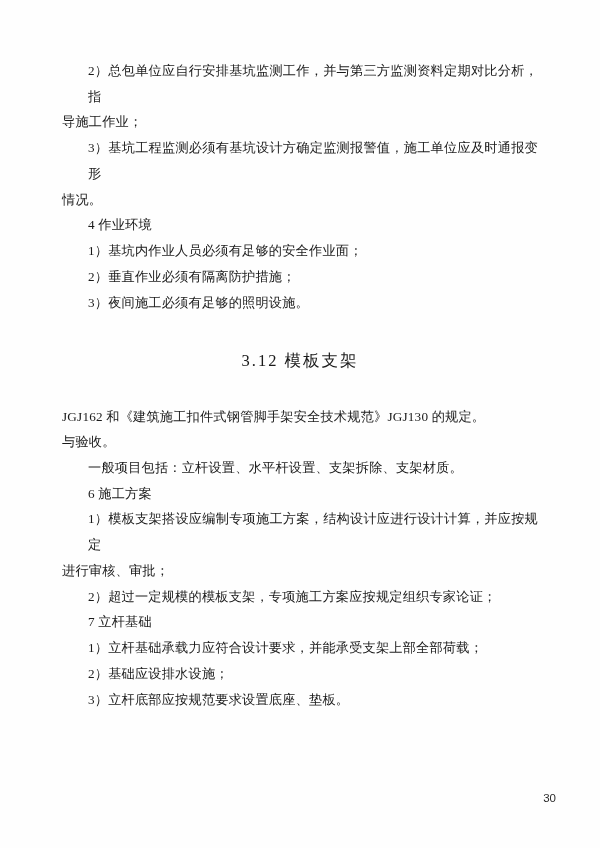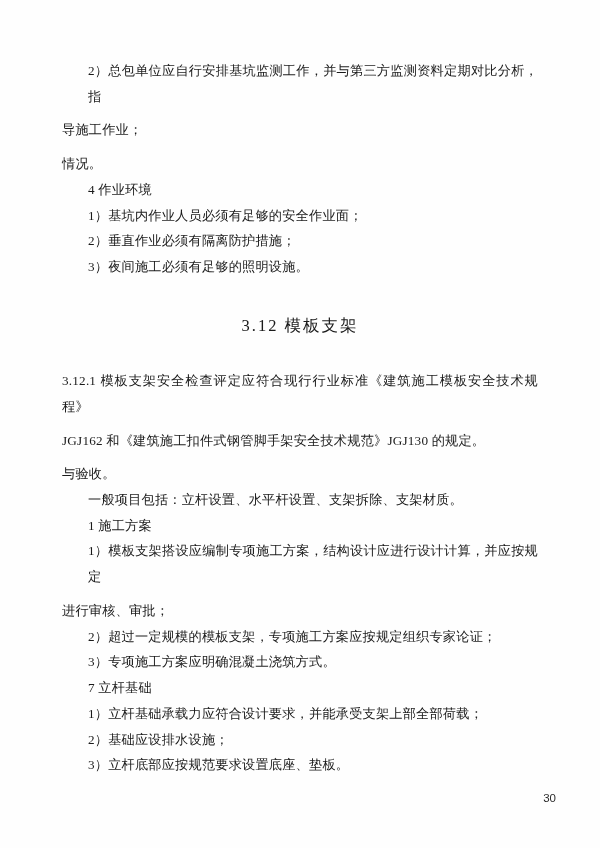--- a/index.html
+++ b/index.html
@@ -29,21 +29,21 @@
     text-align: justify;
     letter-spacing: 0.2px;
   }
   .para {
     margin: 0;
     padding: 0;
     text-indent: 0;
   }
   
   .ind-1 { padding-left: 26px; text-indent: 0; }
-  .ind-0 { padding-left: 0; margin-top: 8px; }
+  .ind-0 { padding-left: 0; }
   .section-title {
     text-align: center;
     font-size: 16.5px;
     font-weight: normal;
     letter-spacing: 2px;
     margin: 30px 0 26px 0;
     font-family: "Liberation Serif", "DejaVu Serif", serif;
   }
   .page-number {
     position: absolute;
@@ -58,37 +58,36 @@
   }
 </style>
 </head>
 <body>
 
 <div class="page">
   <div class="doc-body">
 
     <p class="para ind-1">2）总包单位应自行安排基坑监测工作，并与第三方监测资料定期对比分析，指</p>
     <p class="para ind-0">导施工作业；</p>
+    <p class="para ind-1">3）基坑工程监测必须有基坑设计方确定监测报警值，施工单位应及时通报变形</p>
     <p class="para ind-0">情况。</p>
     <p class="para ind-1">4  作业环境</p>
     <p class="para ind-1">1）基坑内作业人员必须有足够的安全作业面；</p>
     <p class="para ind-1">2）垂直作业必须有隔离防护措施；</p>
     <p class="para ind-1">3）夜间施工必须有足够的照明设施。</p>
 
     <h2 class="section-title">3.12  模板支架</h2>
 
-    <p class="para ind-0">3.12.1  模板支架安全检查评定应符合现行行业标准《建筑施工模板安全技术规程》</p>
     <p class="para ind-0">JGJ162 和《建筑施工扣件式钢管脚手架安全技术规范》JGJ130 的规定。</p>
     <p class="para ind-0">与验收。</p>
     <p class="para ind-1">一般项目包括：立杆设置、水平杆设置、支架拆除、支架材质。</p>
-    <p class="para ind-1">1  施工方案</p>
+    <p class="para ind-1">6  施工方案</p>
     <p class="para ind-1">1）模板支架搭设应编制专项施工方案，结构设计应进行设计计算，并应按规定</p>
     <p class="para ind-0">进行审核、审批；</p>
     <p class="para ind-1">2）超过一定规模的模板支架，专项施工方案应按规定组织专家论证；</p>
-    <p class="para ind-1">3）专项施工方案应明确混凝土浇筑方式。</p>
     <p class="para ind-1">7  立杆基础</p>
     <p class="para ind-1">1）立杆基础承载力应符合设计要求，并能承受支架上部全部荷载；</p>
     <p class="para ind-1">2）基础应设排水设施；</p>
     <p class="para ind-1">3）立杆底部应按规范要求设置底座、垫板。</p>
 
   </div>
 
   <div class="page-number num-lat">30</div>
 </div>
 

